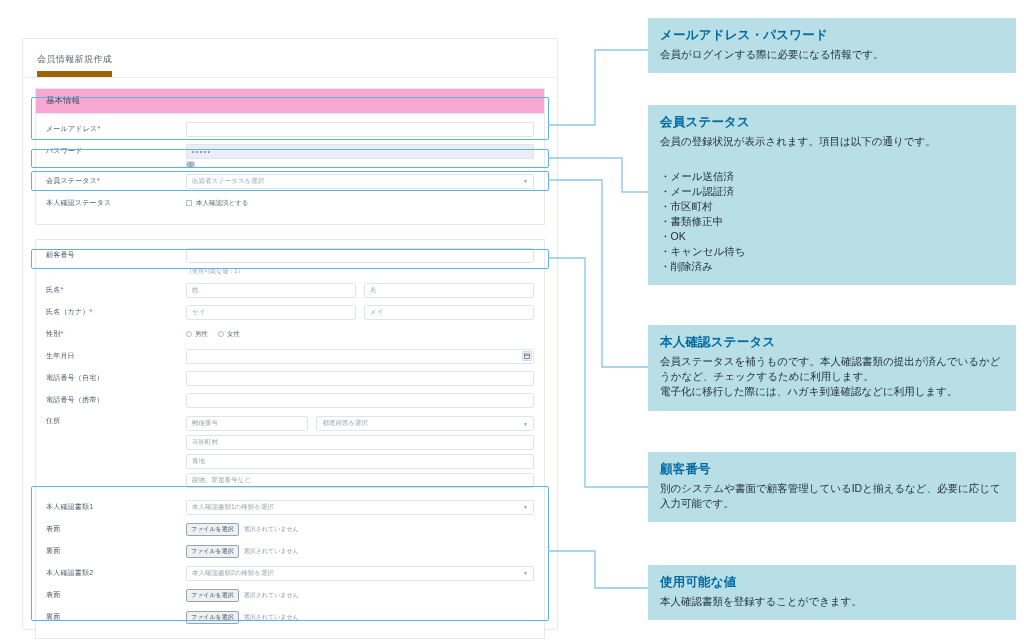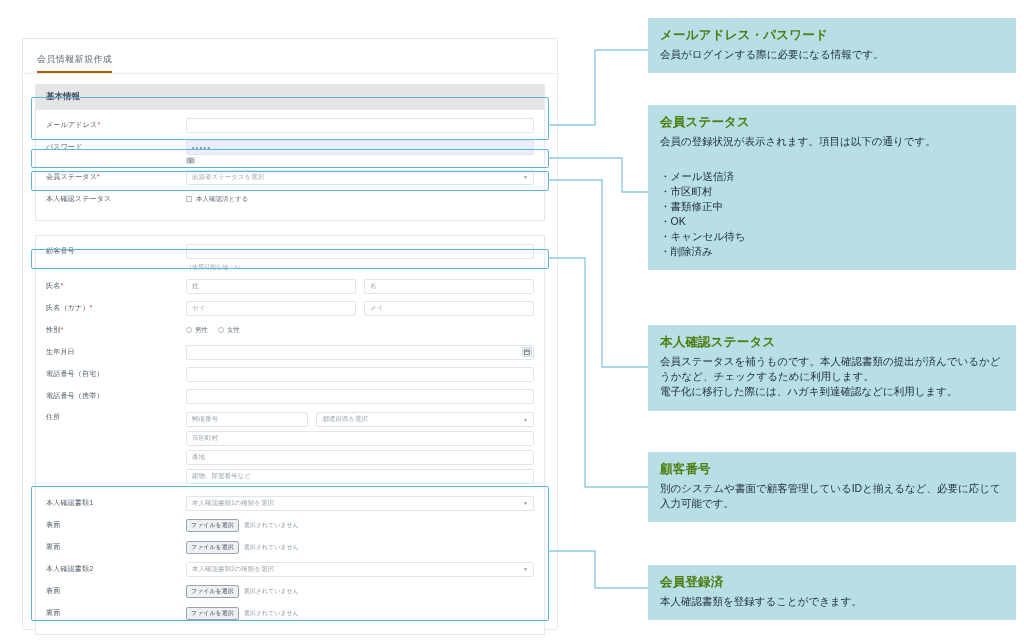--- a/index.html
+++ b/index.html
@@ -18,36 +18,36 @@
     background: #ffffff;
     border: 1px solid #e6eaee;
     border-radius: 2px;
   }
   .page-title-wrap {
     padding: 9px 14px 0 14px;
   }
   .page-title {
     font-size: 9px; color: #5b6876; letter-spacing: .4px;
     display: inline-block; padding-bottom: 5px;
-    border-bottom: 2px solid #a16207;
+    border-bottom: 6px solid #a16207;
   }
   .title-rule {
     height: 1px; background: #e9edf1; margin: 0 0 0 0;
   }
 
   .card {
     margin: 10px 12px 0 12px;
     border: 1px solid #e6eaee;
     background: #fff;
   }
   .card-head {
-    background: #e5e5e5;
+    background: #f9a8d4;
     border-bottom: 1px solid #e6eaee;
     padding: 6px 10px;
-    font-size: 8.5px; font-weight: bold; color: #3d4b59;
+    font-size: 8.5px; font-weight: normal; color: #3d4b59;
   }
   .card-body { padding: 4px 0 10px 0; }
 
   .row {
     display: flex; align-items: center;
     min-height: 22px;
     padding: 2px 10px;
   }
   .row .lbl {
     width: 140px; flex: 0 0 140px;
@@ -129,21 +129,21 @@
   
   .connectors { position: absolute; left: 0; top: 0; width: 1024px; height: 644px; pointer-events: none; }
 
   
   .note {
     position: absolute; left: 648px; width: 368px;
     background: #b8dfe6;
     padding: 9px 12px 11px 12px;
   }
   .note h3 {
-    font-size: 12.5px; font-weight: bold; color: #4d7c0f;
+    font-size: 12.5px; font-weight: bold; color: #0369a1;
     margin-bottom: 3px; letter-spacing: .2px;
   }
   .note p {
     font-size: 10.5px; color: #1d2b36; line-height: 1.45;
   }
   .note ul { list-style: none; margin-top: 20px; }
   .note ul li {
     font-size: 10.5px; color: #1d2b36; line-height: 1.42;
   }
 </style>
@@ -388,37 +388,38 @@
   <div class="note" style="top:18px;">
     <h3>メールアドレス・パスワード</h3>
     <p>会員がログインする際に必要になる情報です。</p>
   </div>
 
   <div class="note" style="top:105px;">
     <h3>会員ステータス</h3>
     <p>会員の登録状況が表示されます。項目は以下の通りです。</p>
     <ul>
       <li>・メール送信済</li>
+      <li>・メール認証済</li>
       <li>・市区町村</li>
       <li>・書類修正中</li>
       <li>・OK</li>
       <li>・キャンセル待ち</li>
       <li>・削除済み</li>
     </ul>
   </div>
 
   <div class="note" style="top:325px;">
     <h3>本人確認ステータス</h3>
     <p style="white-space:pre-line;">会員ステータスを補うものです。本人確認書類の提出が済んでいるかどうかなど、チェックするために利用します。
 電子化に移行した際には、ハガキ到達確認などに利用します。</p>
   </div>
 
   <div class="note" style="top:452px;">
     <h3>顧客番号</h3>
     <p>別のシステムや書面で顧客管理しているIDと揃えるなど、必要に応じて入力可能です。</p>
   </div>
 
   <div class="note" style="top:565px;">
-    <h3>会員登録済</h3>
+    <h3>使用可能な値</h3>
     <p>本人確認書類を登録することができます。</p>
   </div>
 
 </div>
 
 </body></html>

